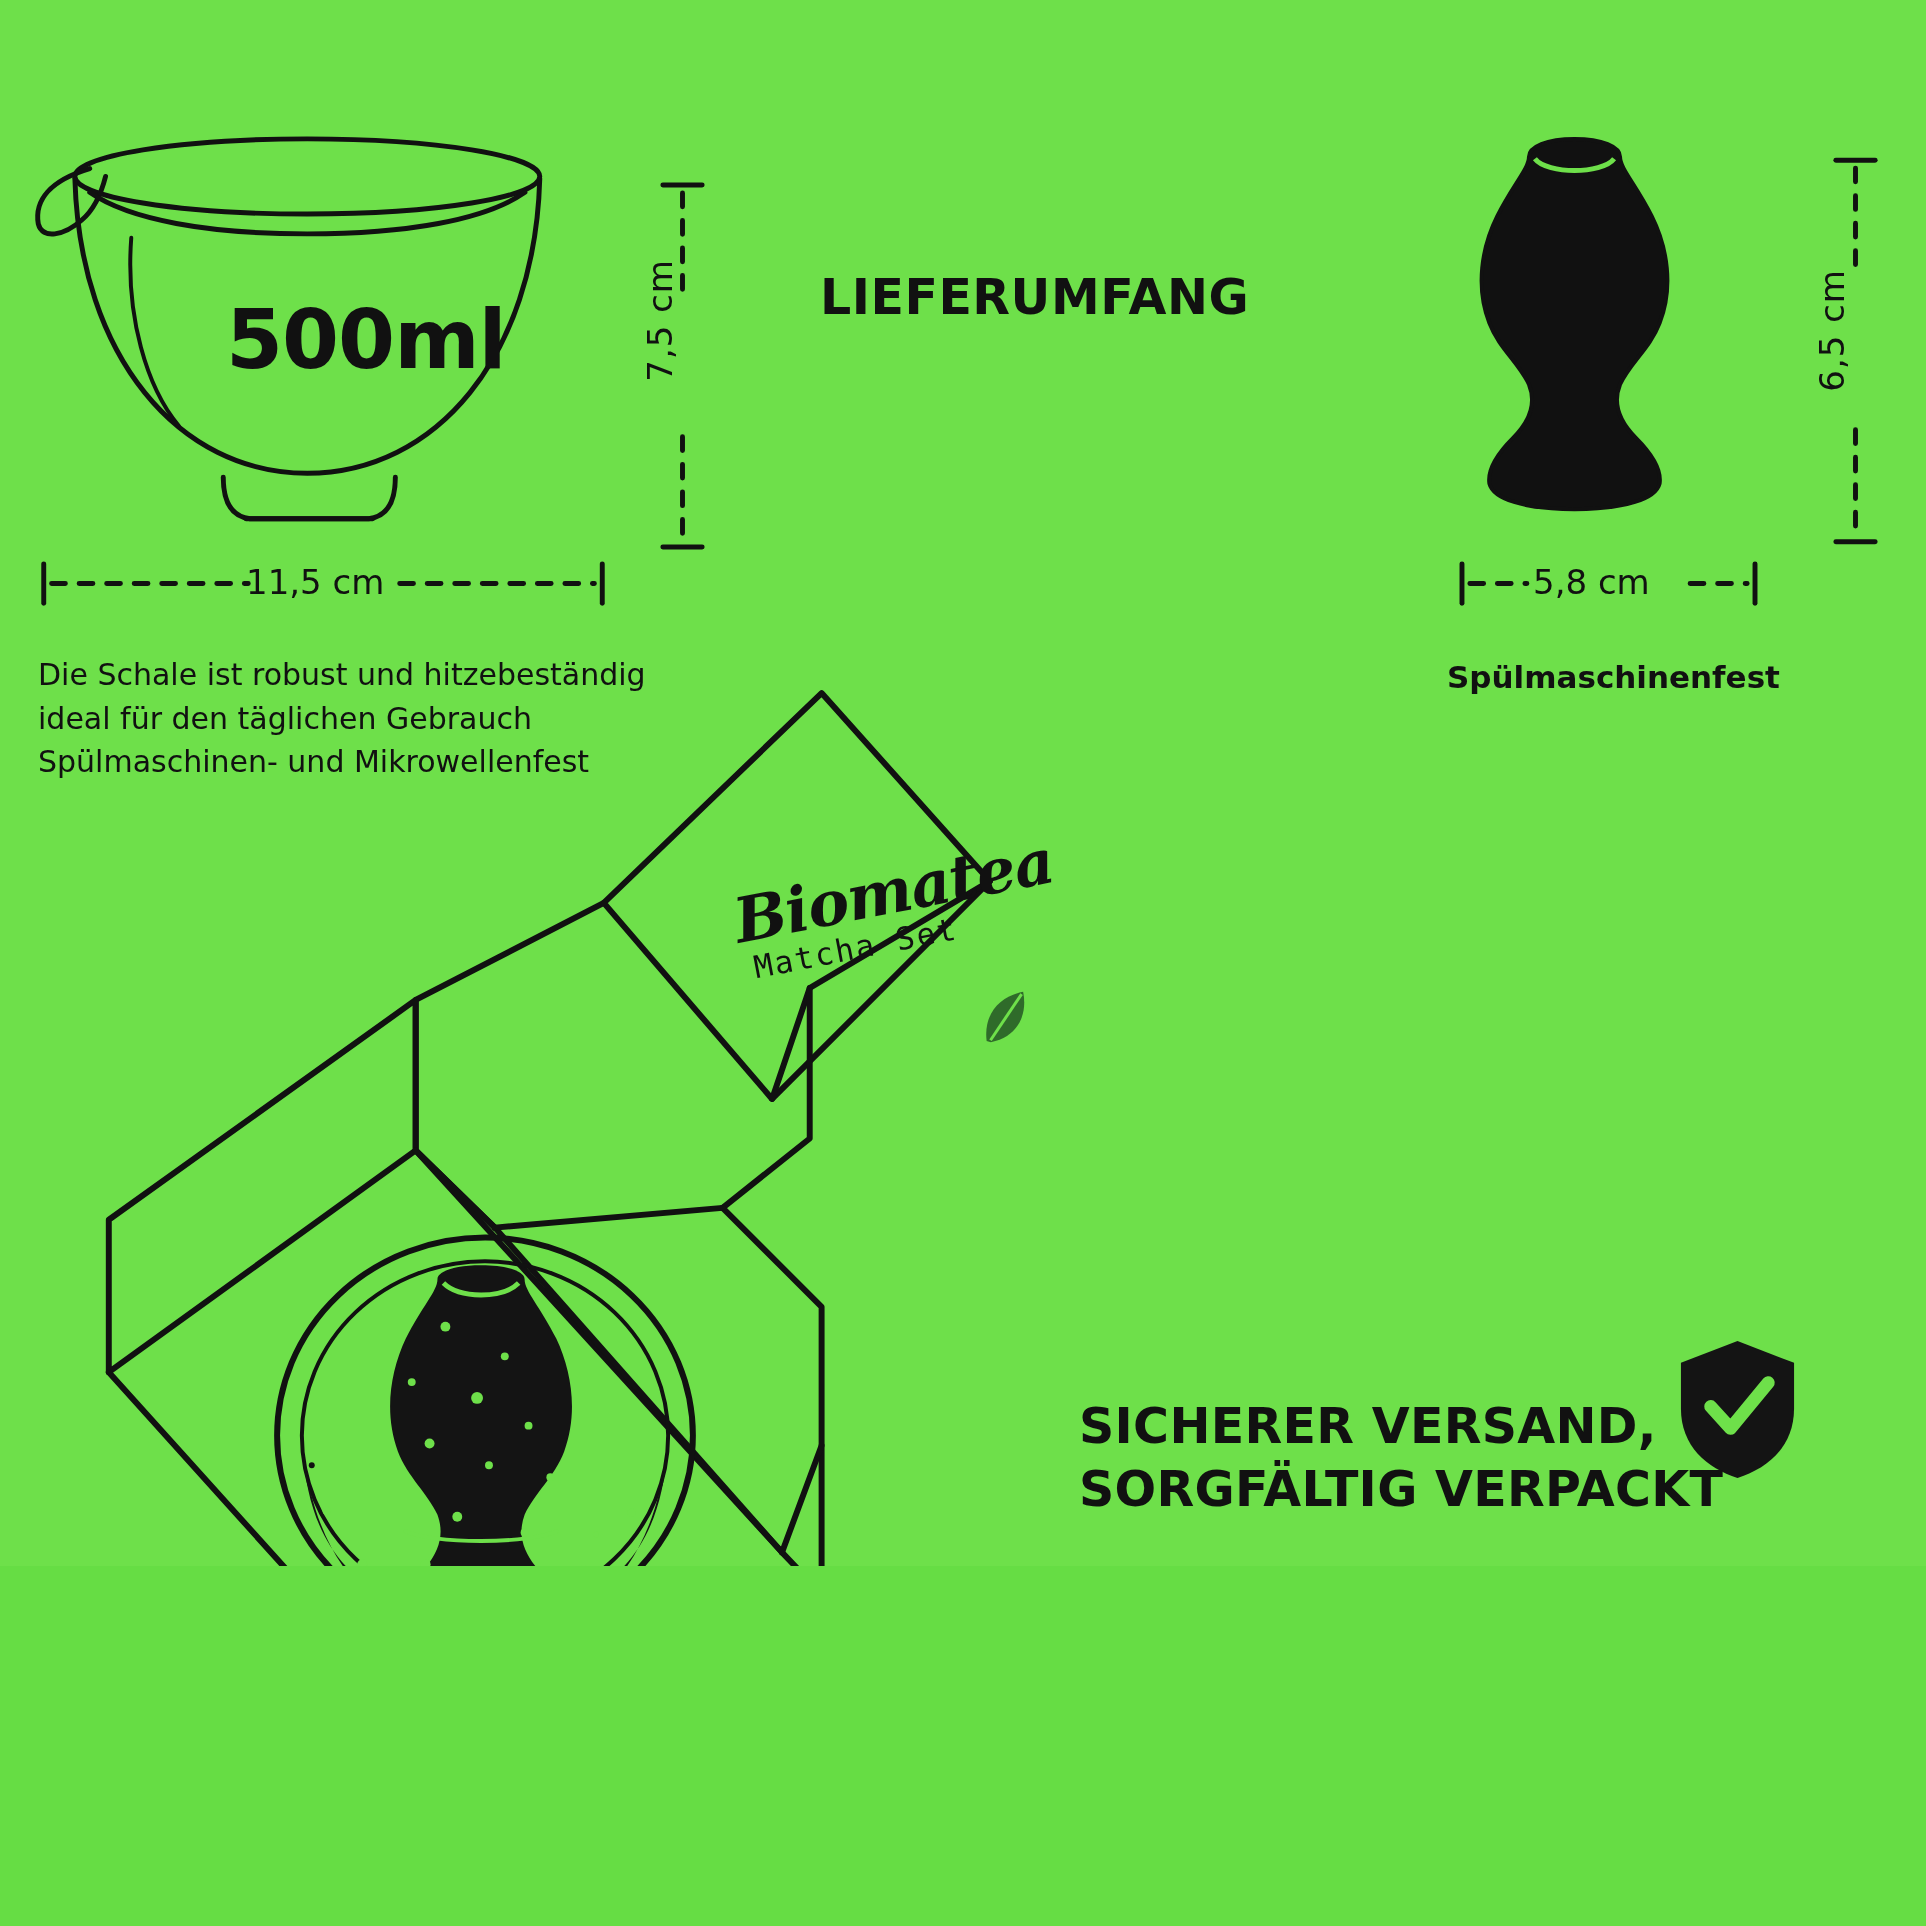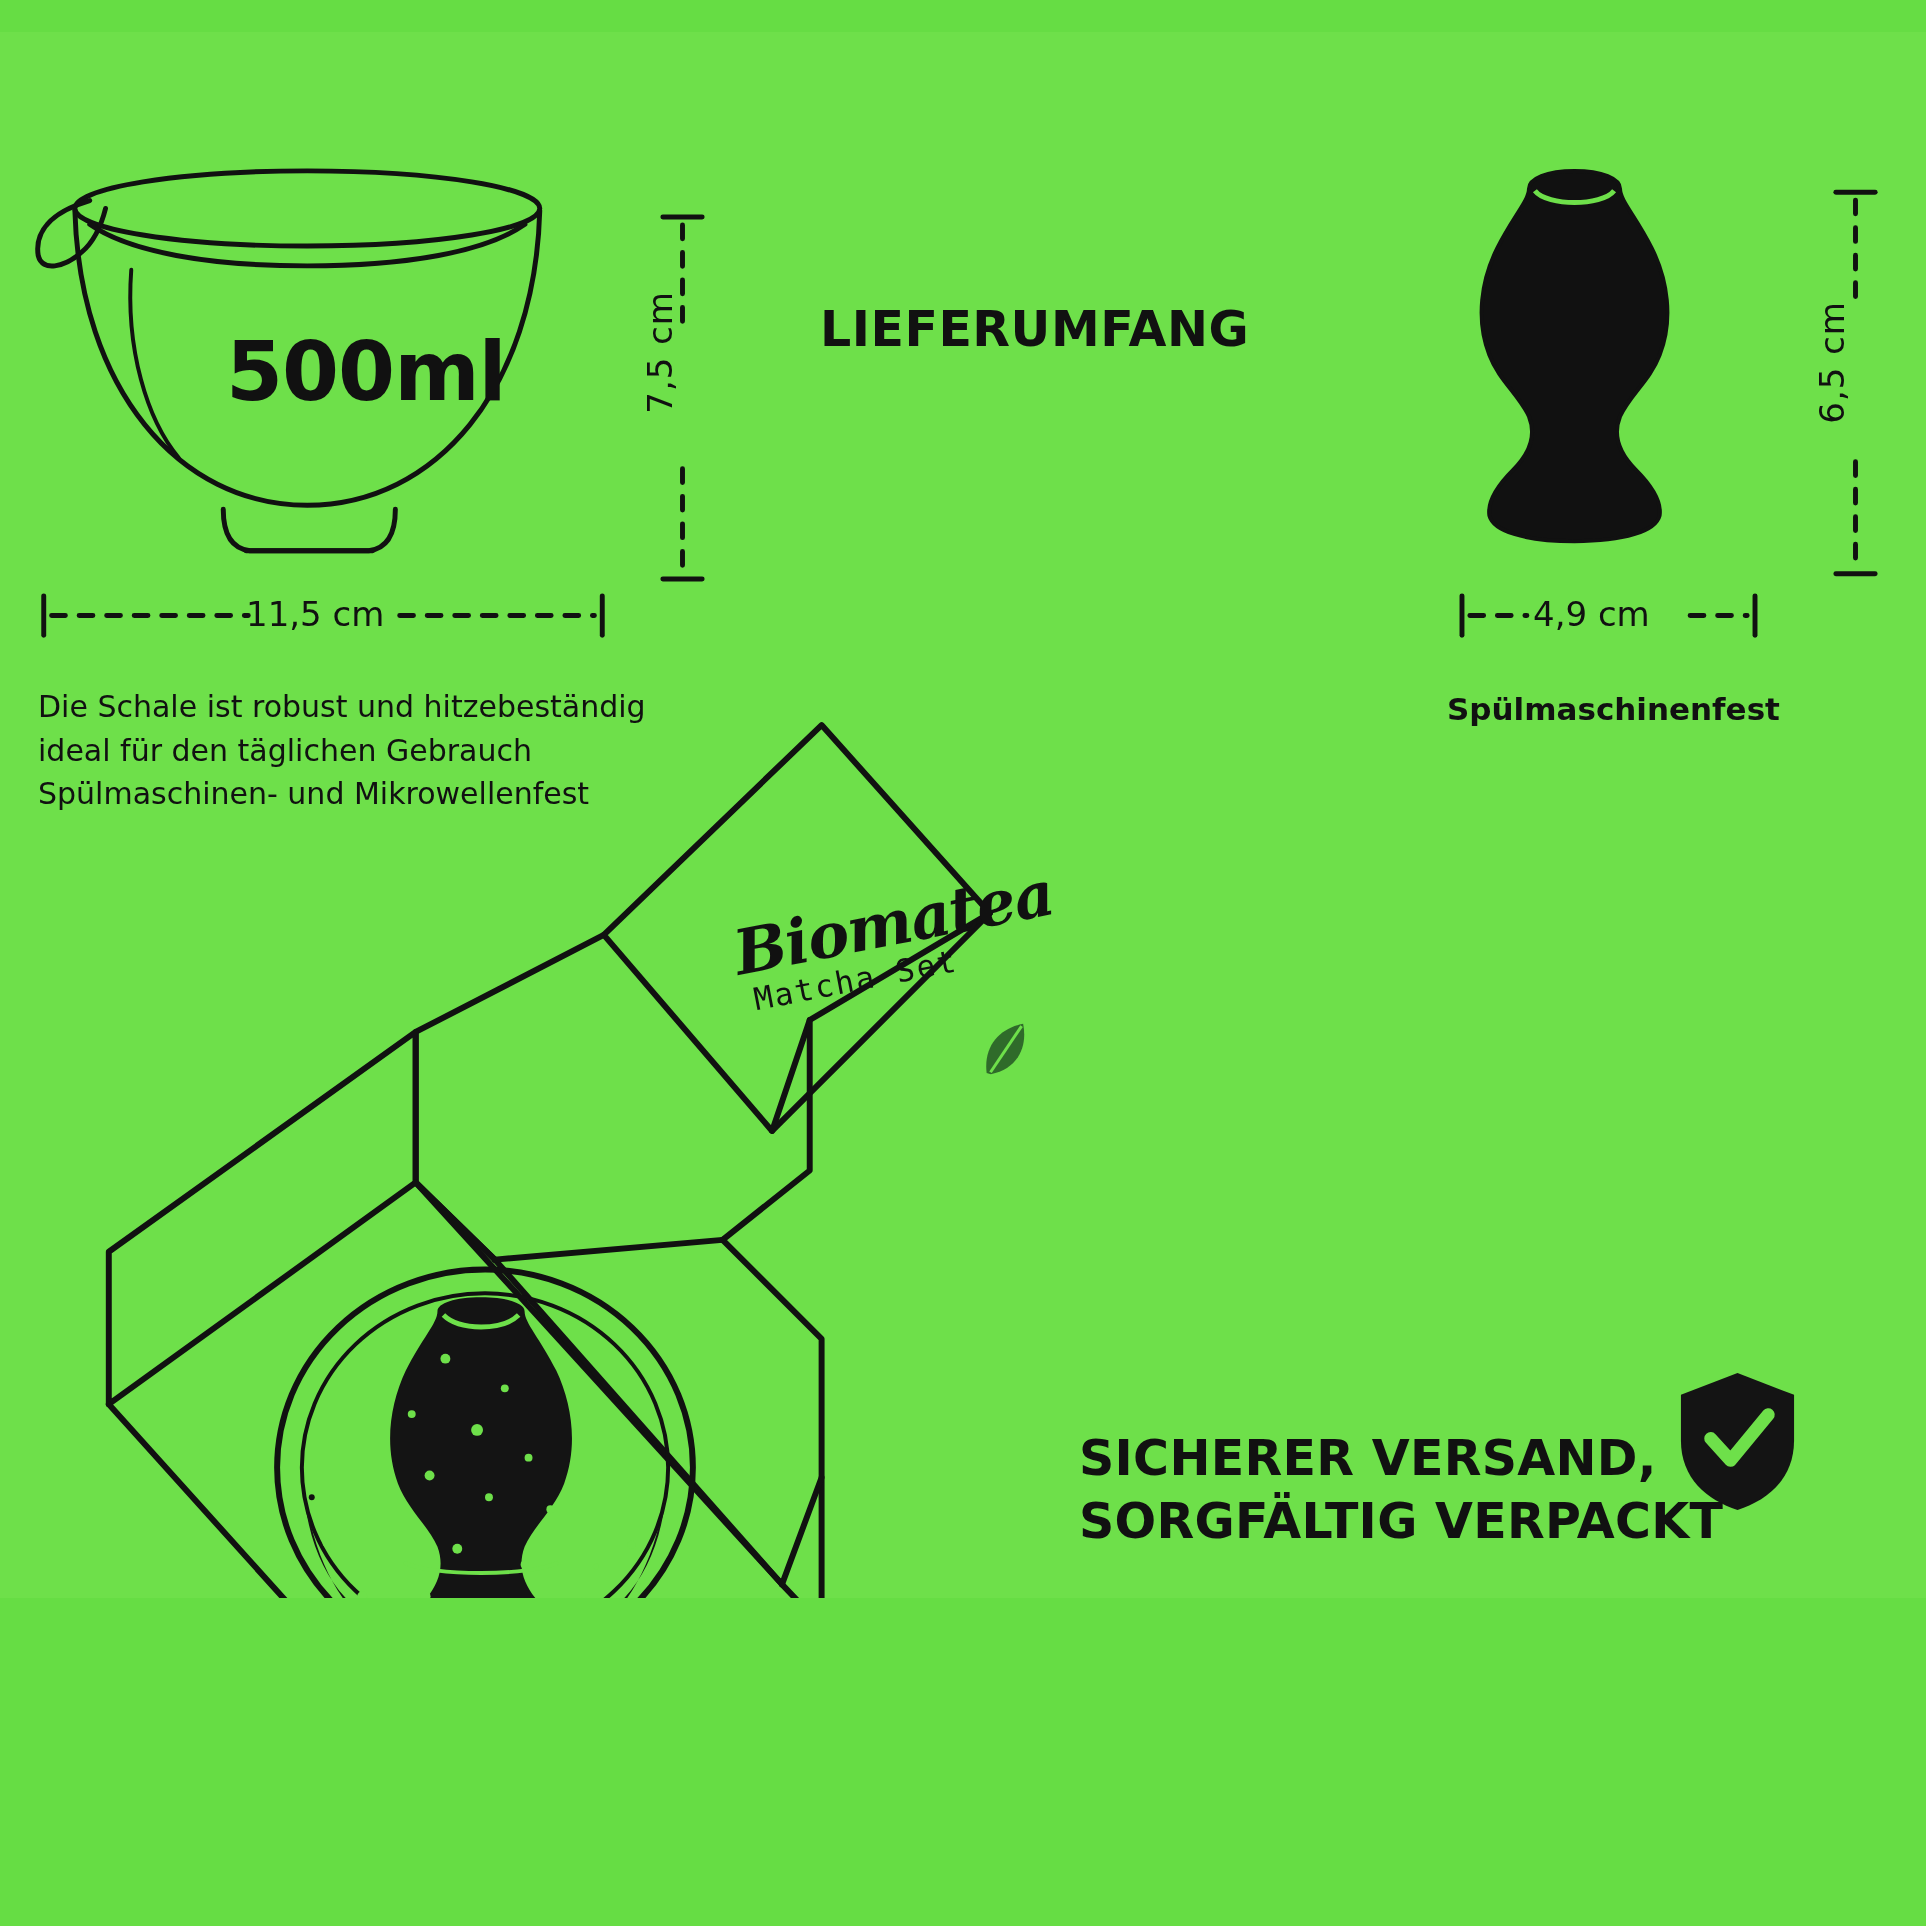--- a/index.html
+++ b/index.html
@@ -8,21 +8,20 @@
     background: #66dd44;
   }
   #page {
     position: relative;
     width: 1927px;
     height: 1566px;
     background: #6ee04a;
     overflow: hidden;
     font-family: "DejaVu Sans", sans-serif;
     color: #111111;
-    margin-top: 32px;
   }
   .abs { position: absolute; }
 
   
   #bowl-svg { left: 20px; top: 129px; }
   #bowl-volume {
     left: 226px; top: 292px;
     font-size: 82px;
     font-weight: 700;
     letter-spacing: -1px;
@@ -209,21 +208,21 @@
   <div class="abs" id="holder-height-label">6,5 cm</div>
 
   <svg class="abs" style="left:1455px; top:554px;" width="307" height="59" viewBox="0 0 310 60">
     <g stroke="#111" stroke-width="5" fill="none" stroke-linecap="round">
       <line x1="6" y1="10" x2="6" y2="50"></line>
       <line x1="304" y1="10" x2="304" y2="50"></line>
       <line x1="14" y1="30" x2="72" y2="30" stroke-dasharray="14 14"></line>
       <line x1="238" y1="30" x2="296" y2="30" stroke-dasharray="14 14"></line>
     </g>
   </svg>
-  <div class="abs" id="holder-width-label">4,9 cm</div>
+  <div class="abs" id="holder-width-label">5,8 cm</div>
 
   <div class="abs" id="holder-desc">Spülmaschinenfest</div>
 
   <svg class="abs" id="box-svg" width="990" height="1238" viewBox="0 0 1000 1250">
     <g fill="none" stroke="#111" stroke-width="6" stroke-linejoin="round" stroke-linecap="round">
 
       <path d="M740 20 L 910 210 L 690 430 L 520 232 Z"></path>
       <path d="M520 232 L 330 330 L 330 482 L 410 560"></path>
       <path d="M910 210 L 728 318 L 690 430"></path>
       <path d="M728 318 L 728 470 L 640 540"></path>

